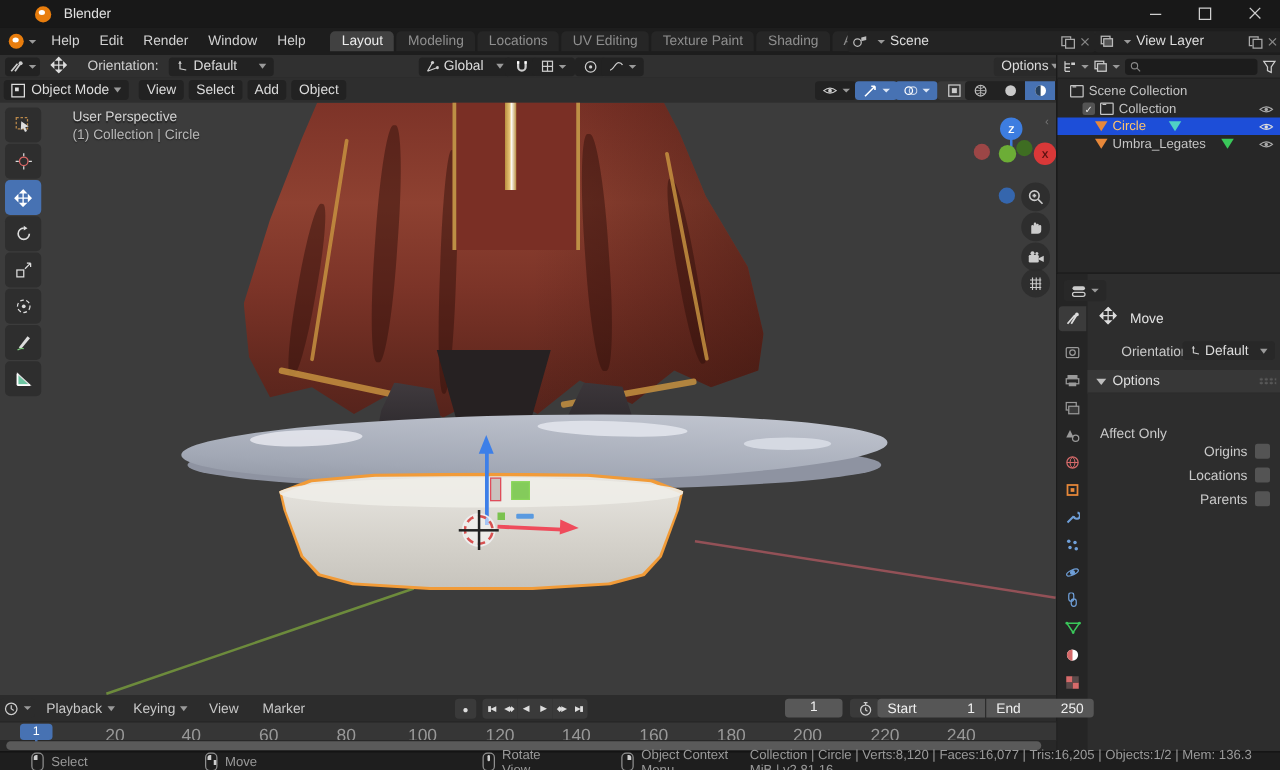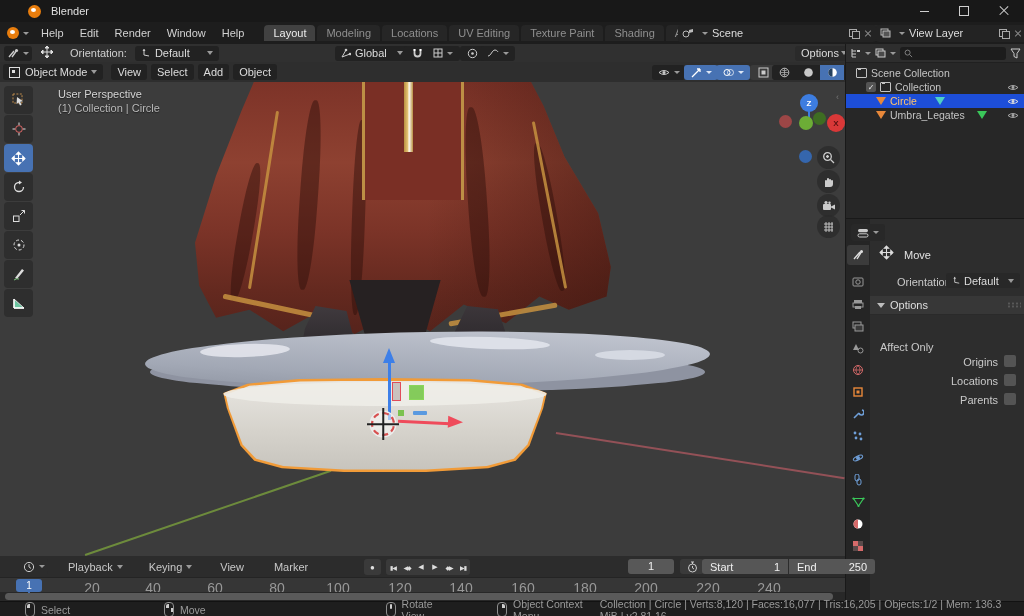--- a/index.html
+++ b/index.html
@@ -601,21 +601,21 @@
   <span class="b" style="left:34px;top:122px;color:#c9c9c9">Affect Only</span>
   <span class="b" style="left:0;top:137px;width:152px;text-align:right;color:#c9c9c9">Origins</span>
   <span class="cbox b" style="left:158px;top:136px"></span>
   <span class="b" style="left:0;top:156px;width:152px;text-align:right;color:#c9c9c9">Locations</span>
   <span class="cbox b" style="left:158px;top:155px"></span>
   <span class="b" style="left:0;top:175px;width:152px;text-align:right;color:#c9c9c9">Parents</span>
   <span class="cbox b" style="left:158px;top:174px"></span>
 </div>
 
 <div class="b" id="timeline">
-  <div class="row" style="height:21px;padding-left:20px;gap:14px">
+  <div class="row" style="height:21px;padding-left:0;gap:3px">
     <span class="iconbtn" style="background:#2c2c2c">
       <svg width="12" height="12" viewBox="0 0 12 12">
           <circle cx="6" cy="6" r="4.6" fill="none" stroke="#ccc"></circle>
           <path d="M6 3.2 V6 L8 7.4" stroke="#ccc" fill="none"></path>
         </svg>
       <span class="caret sm"></span>
     </span>
     <span class="row" style="padding:0 6px">
         <span>Playback</span>
         <span class="caret"></span>

